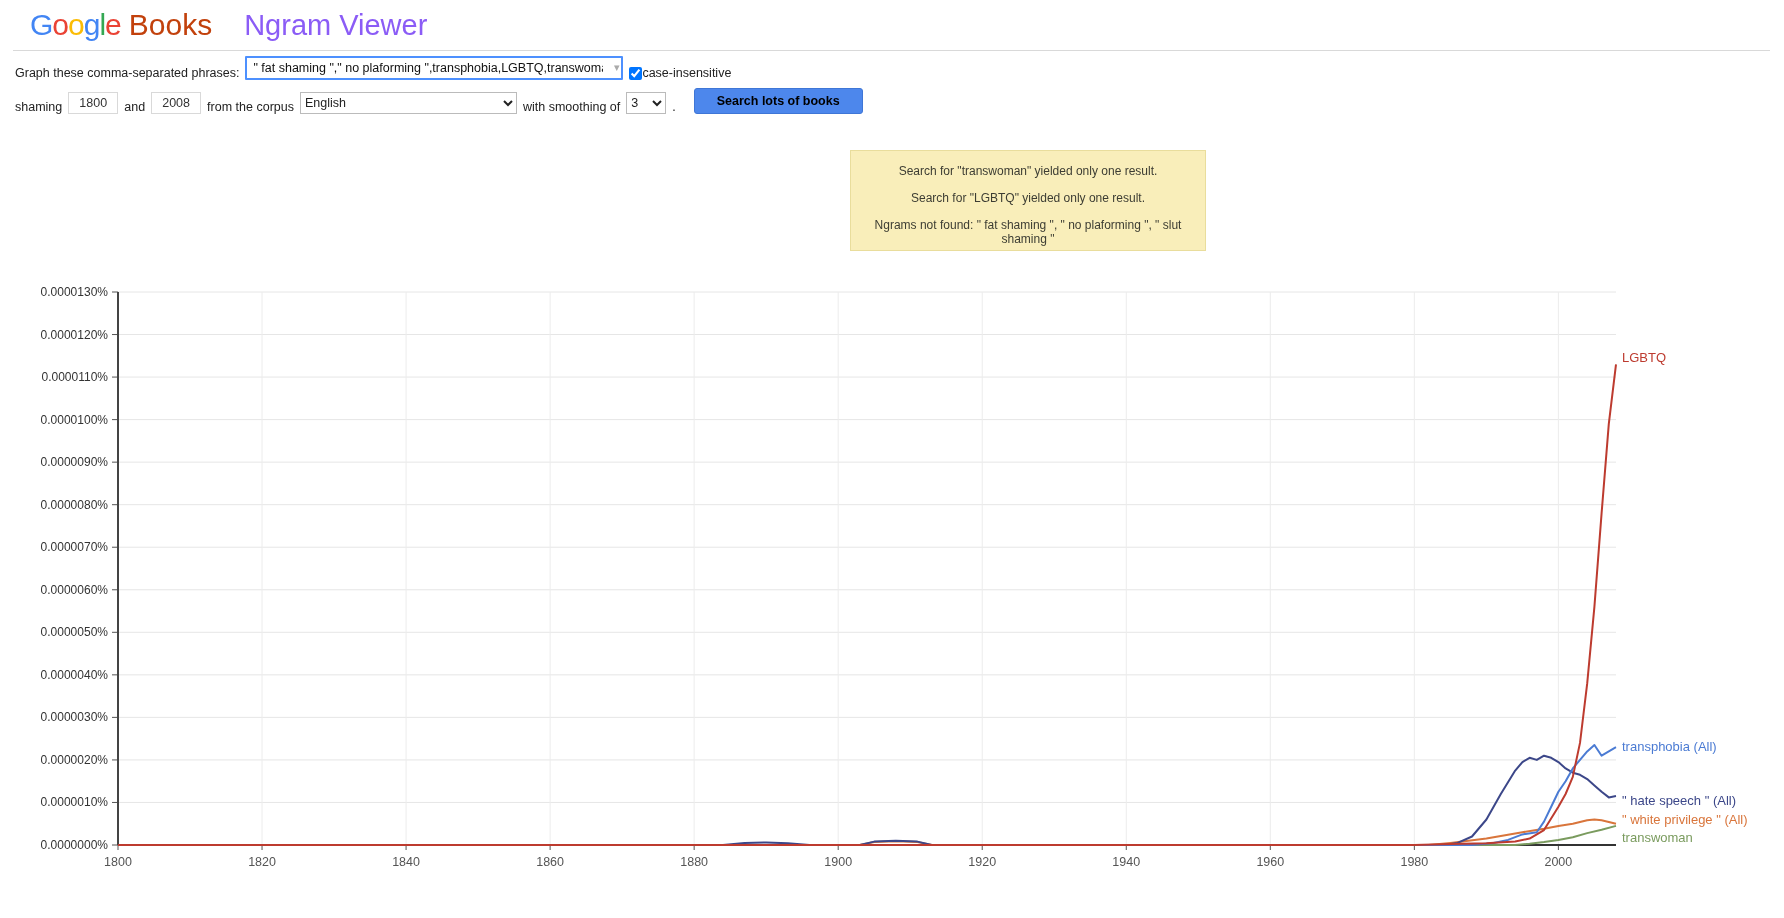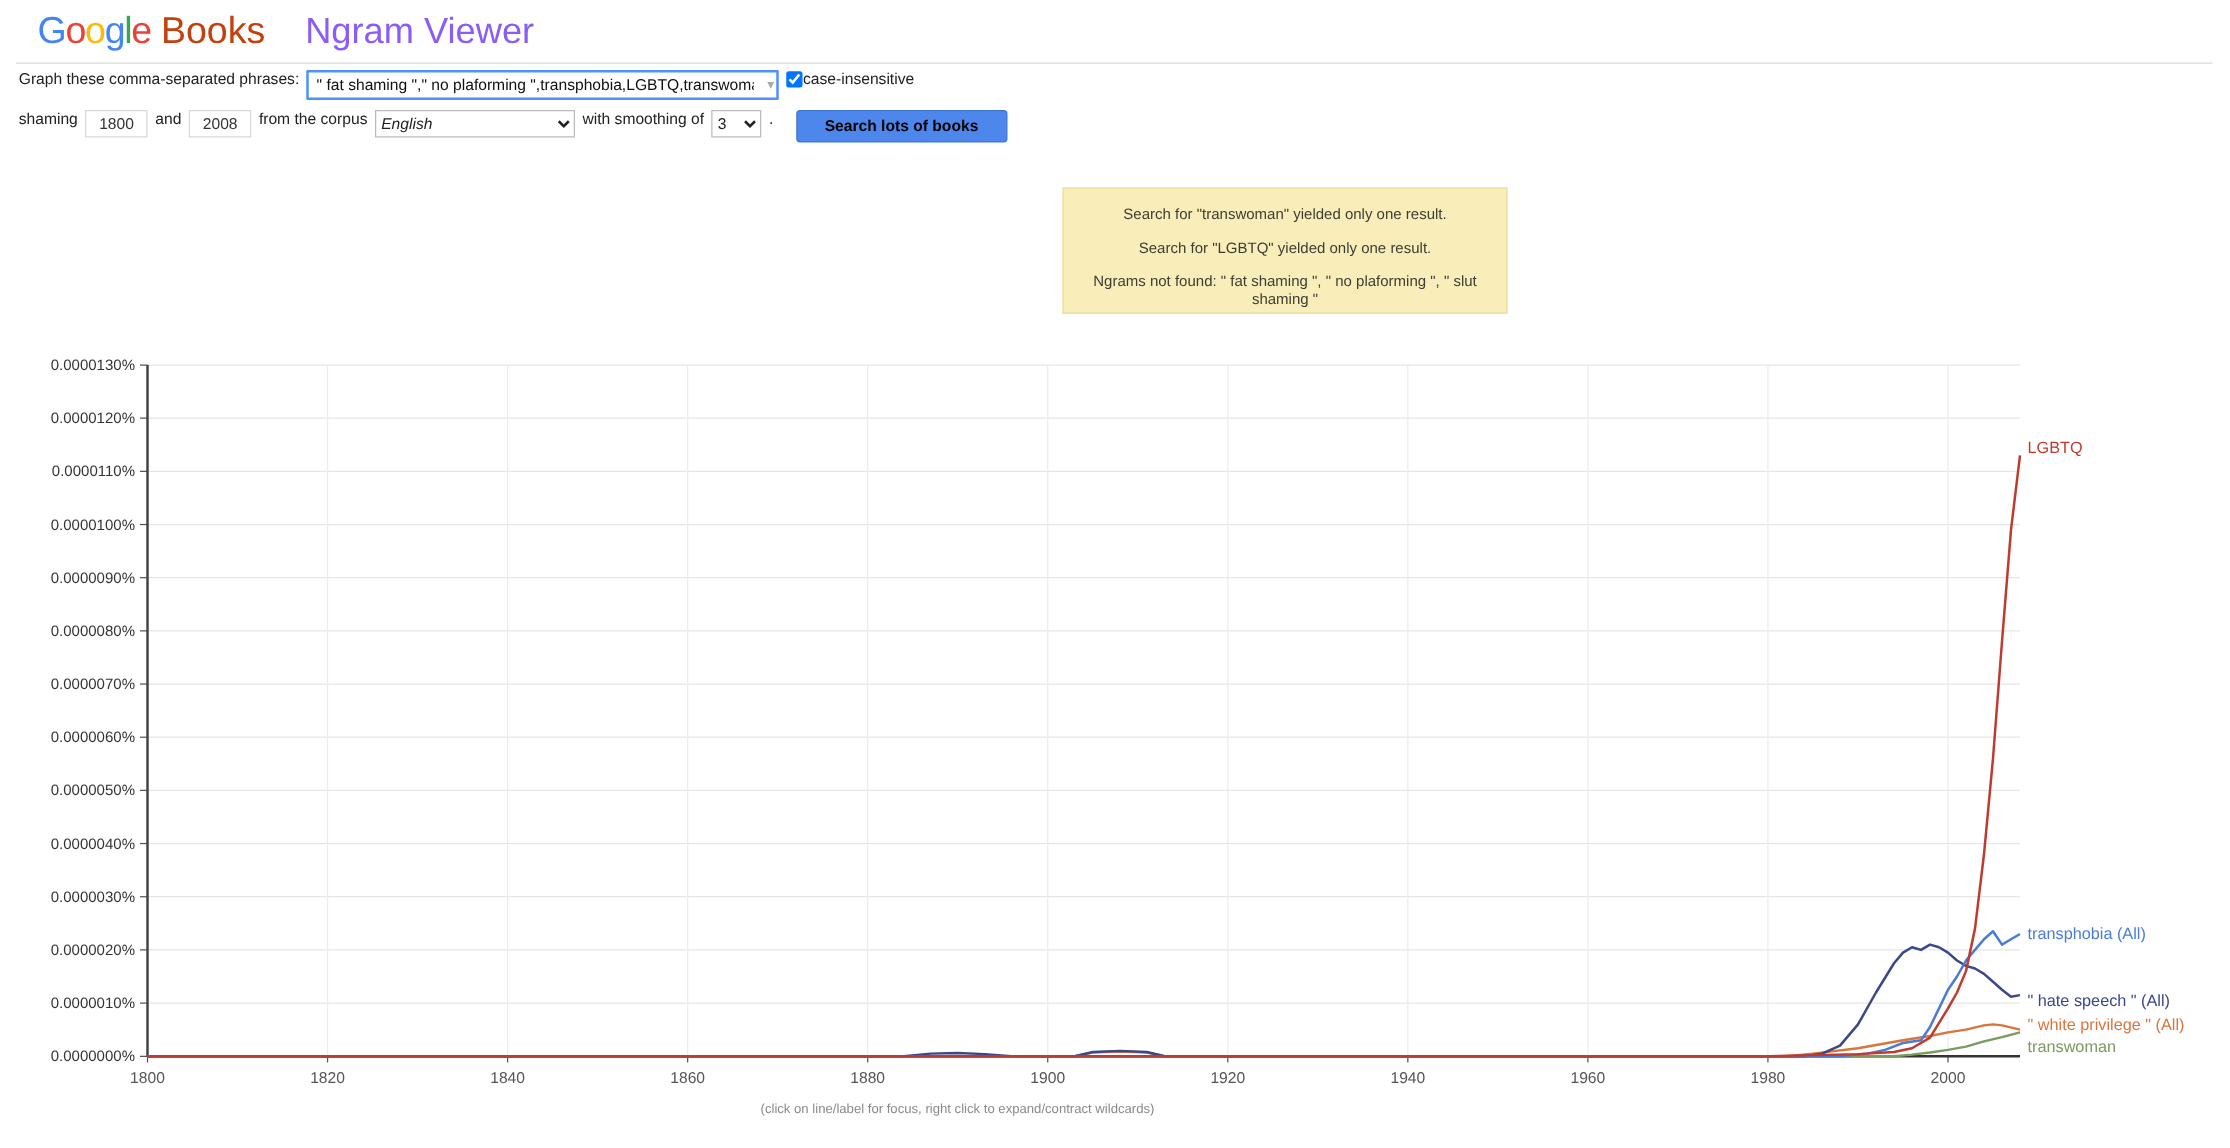--- a/index.html
+++ b/index.html
@@ -8,35 +8,35 @@
   .page { position:relative; width:1784px; height:918px; }
 
   
   .header { position:absolute; left:30px; top:8px; white-space:nowrap; }
   .logo-google span { font-size:30px; font-weight:500; letter-spacing:-1px; }
   .logo-books { font-size:30px; color:#c2410c; margin-left:8px; font-weight:400; }
   .logo-ngram { font-size:29px; color:#8b5cf6; margin-left:32px; font-weight:400; }
   .divider { position:absolute; left:13px; right:14px; top:50px; border-top:1px solid #d9d9d9; }
 
   
-  .form-row { position:absolute; left:15px; display:flex; align-items:flex-start; font-size:12.5px; color:#222; }
+  .form-row { position:absolute; left:15px; display:flex; align-items:flex-end; font-size:12.5px; color:#222; }
   .row1 { top:56px; height:24px; }
   .row2 { top:88px; height:26px; }
   .form-row > * { margin-right:6px; }
   .phrase-wrap { position:relative; display:inline-block; }
   .phrases-input { width:378px; height:24px; border:2px solid #4d90fe; border-radius:1px;
     font-size:12.5px; padding:0 18px 0 6px; font-family:"Liberation Sans",sans-serif; color:#111; outline:none; }
   .combo-arrow { position:absolute; right:4px; top:5px; font-size:11px; color:#aaa; cursor:pointer; }
   .ci-label { display:flex; align-items:center; gap:0; cursor:pointer; }
   .ci-label input { width:13px; height:13px; }
   .year-input { width:50px; height:22px; border:1px solid #d9d9d9; text-align:center;
     font-size:12.5px; color:#333; font-family:"Liberation Sans",sans-serif; }
   select { height:22px; border:1px solid #bbb; background:#fff; font-size:12.5px;
     font-family:"Liberation Sans",sans-serif; color:#222; }
-  .corpus-select { width:160px;font-style:italic; }
+  .corpus-select { width:217px; }
   .smoothing-select { width:40px; }
   .search-btn { margin-left:12px; height:26px; padding:0 22px; background:#4d87ec;
     border:1px solid #3f76d6; border-radius:3px; color:#000000; font-weight:bold;
     font-size:12.5px; cursor:pointer; font-family:"Liberation Sans",sans-serif; }
 
   
   .msg-box { position:absolute; left:850px; top:150px; width:356px; height:101px;
     background:#f9eeba; border:1px solid #e9dd9c; text-align:center; padding-top:13px;
     font-size:12px; color:#3d3d33; }
   .msg-box div { margin-bottom:13px; }
@@ -172,14 +172,13 @@
       <path d="M118.0 590.0 L1515.2 590.0 L1529.6 588.7 L1544.0 587.0 L1558.4 584.9 L1572.8 582.3 L1587.2 578.1 L1601.6 574.7 L1616.0 570.9" fill="none" stroke="#7a9b5e" stroke-width="2" stroke-linejoin="round"></path>
       <text x="1622" y="586.8576923076923" font-size="13" fill="#7a9b5e">transwoman</text>
       <path d="M118.0 590.0 L723.0 590.0 L744.6 587.9 L766.2 587.4 L787.8 588.3 L809.4 590.0 L859.8 590.0 L874.2 586.6 L895.8 585.7 L917.4 586.6 L931.8 590.0 L1443.2 590.0 L1457.6 587.9 L1472.0 581.5 L1486.4 564.5 L1500.8 539.0 L1515.2 515.6 L1522.4 507.1 L1529.6 502.8 L1536.8 504.9 L1544.0 500.7 L1551.2 502.8 L1558.4 507.1 L1565.6 513.4 L1572.8 517.7 L1580.0 519.8 L1587.2 524.1 L1594.4 530.4 L1601.6 536.8 L1608.8 542.4 L1616.0 541.1" fill="none" stroke="#3c4789" stroke-width="2" stroke-linejoin="round"></path>
       <text x="1622" y="550.0807692307692" font-size="13" fill="#3c4789">" hate speech " (All)</text>
       <path d="M118.0 590.0 L1472.0 590.0 L1493.6 587.9 L1508.0 584.9 L1522.4 579.4 L1536.8 577.2 L1544.0 566.6 L1551.2 551.7 L1558.4 536.8 L1565.6 526.2 L1572.8 513.4 L1580.0 504.9 L1587.2 496.4 L1594.4 490.0 L1601.6 500.7 L1608.8 496.4 L1616.0 492.2" fill="none" stroke="#4b7bd3" stroke-width="2" stroke-linejoin="round"></path>
       <text x="1622" y="496.16153846153844" font-size="13" fill="#4b7bd3">transphobia (All)</text>
       <path d="M118.0 590.0 L1414.3 590.0 L1450.4 589.1 L1486.4 588.3 L1515.2 586.6 L1529.6 583.6 L1544.0 575.1 L1558.4 551.7 L1565.6 539.0 L1572.8 521.9 L1580.0 487.9 L1587.2 428.4 L1594.4 351.8 L1601.6 258.2 L1608.8 168.9 L1616.0 109.3" fill="none" stroke="#bd3b2f" stroke-width="2" stroke-linejoin="round"></path>
       <text x="1622" y="107.31538461538463" font-size="13" fill="#bd3b2f">LGBTQ</text>
     </svg>
 
-  <div class="hint">(click on line/label for focus, right click to expand/contract wildcards)</div>
 </div>
 
 </body></html>

